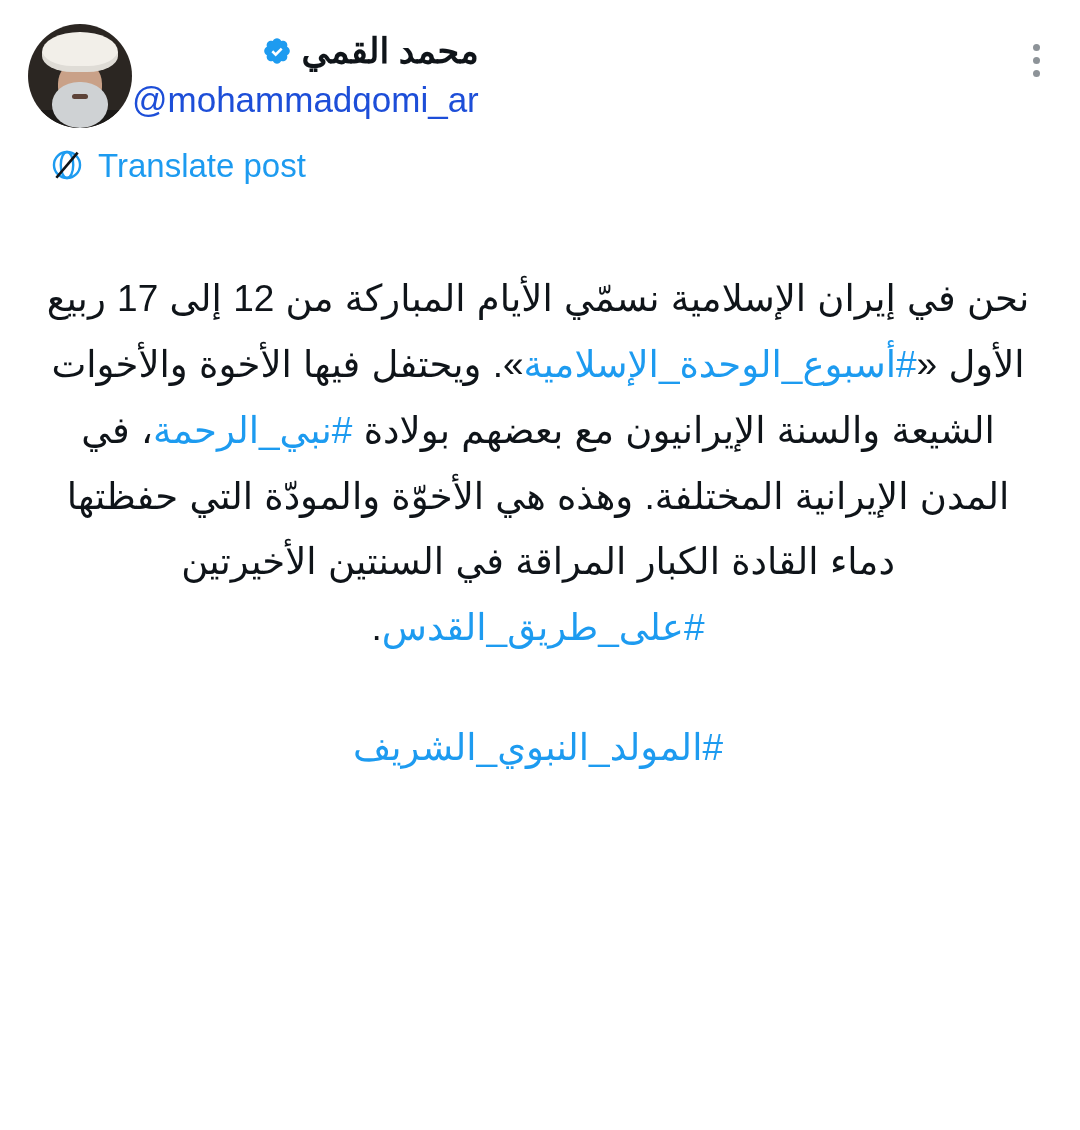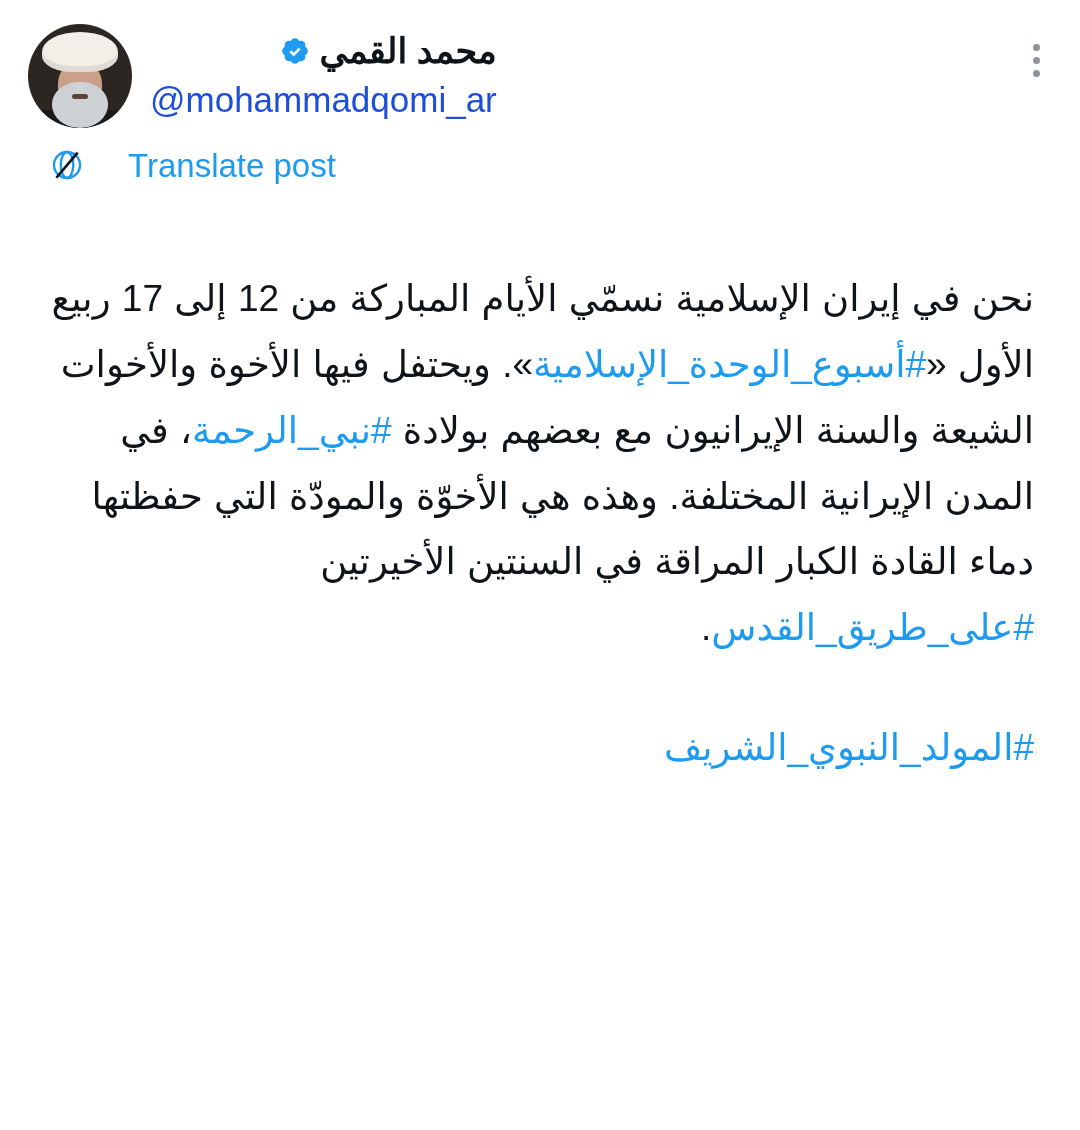--- a/index.html
+++ b/index.html
@@ -19,21 +19,20 @@
     width: 1080px;
     height: 1130px;
     box-sizing: border-box;
     padding: 24px 28px 0 28px;
   }
 
   
   .header {
     display: flex;
     align-items: flex-start;
-    gap: 18px;
   }
   .avatar {
     width: 104px;
     height: 104px;
     border-radius: 50%;
     flex: 0 0 auto;
     overflow: hidden;
     background: #2b2622;
     position: relative;
   }
@@ -150,27 +149,26 @@
   }
   .translate-icon {
     width: 34px;
     height: 34px;
     flex: 0 0 auto;
   }
   .translate-label {
     font-size: 33px;
     color: #1d9bf0;
     line-height: 1;
-    margin-left: 30px;
   }
 
   
   .body {
     direction: rtl;
-    text-align: right;
+    text-align: center;
     margin-top: 84px;
     padding: 0 18px 0 14px;
     font-size: 37px;
     line-height: 1.78;
     color: #0f1419;
     word-spacing: 1px;
   }
   .body p {
     margin: 0;
   }

